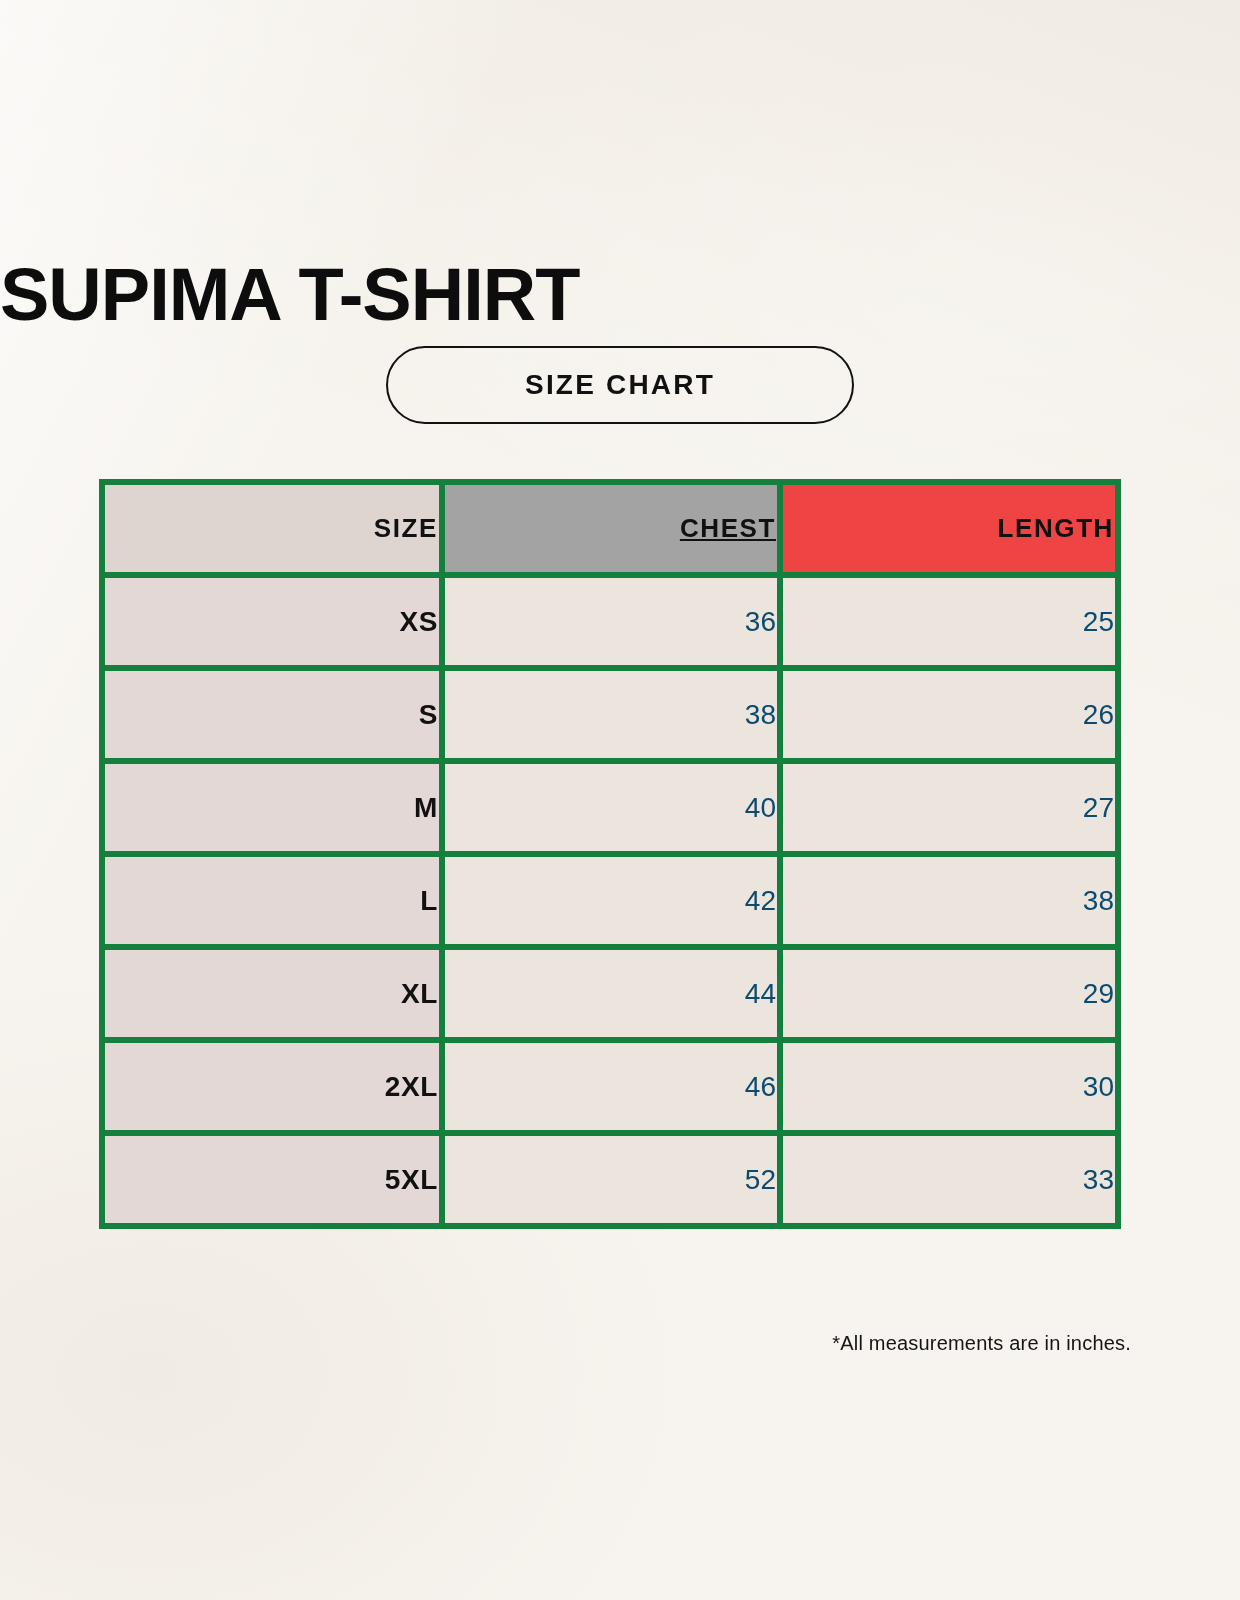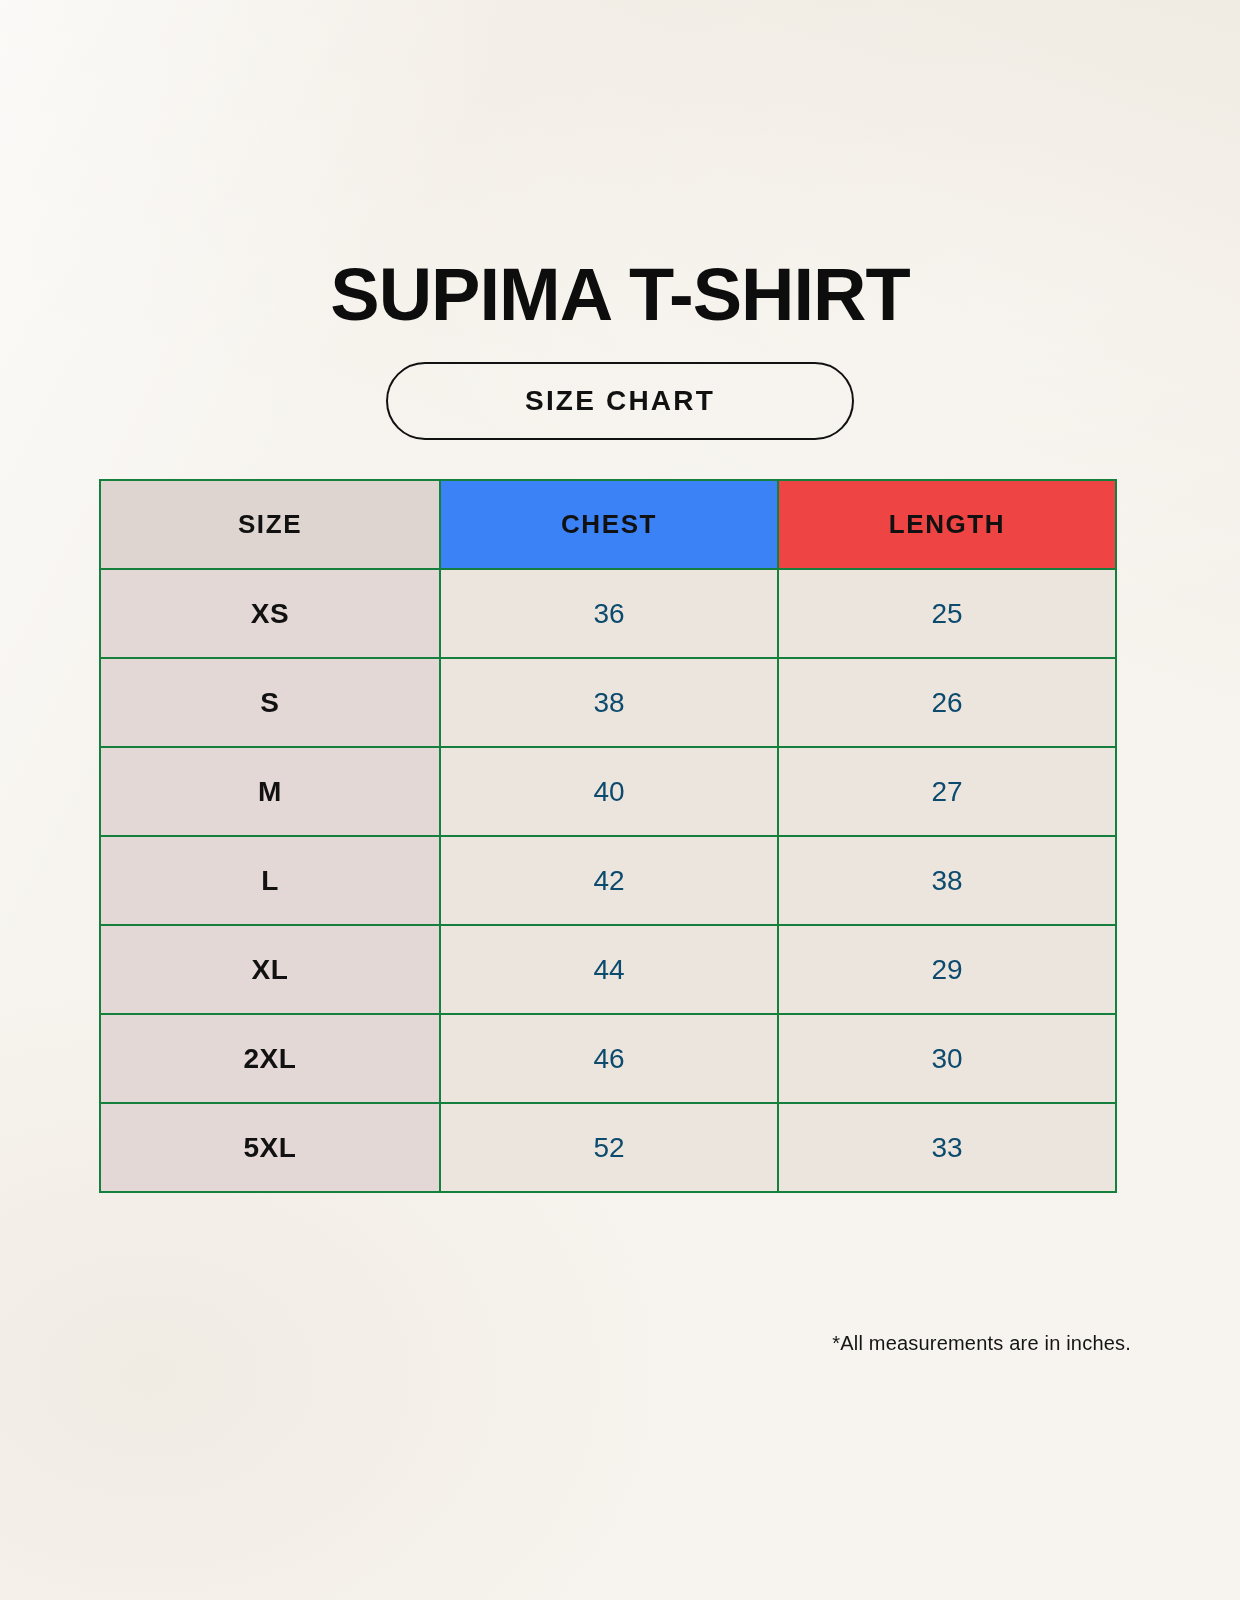--- a/index.html
+++ b/index.html
@@ -30,30 +30,29 @@
     position: relative;
     width: 1240px;
     height: 1600px;
     box-sizing: border-box;
   }
   .title {
     position: absolute;
     top: 208px;
     left: 0;
     width: 1240px;
-    text-align: center;
     font-size: 74px;
     font-weight: 700;
     letter-spacing: -1px;
     line-height: 1;
     color: #0d0d0d;
   }
   .badge {
     position: absolute;
-    top: 362px;
+    top: 346px;
     left: 50%;
     transform: translateX(-50%);
     width: 464px;
     height: 74px;
     border: 2.5px solid #111111;
     border-radius: 40px;
     display: flex;
     align-items: center;
     justify-content: center;
     font-size: 28px;
@@ -67,36 +66,36 @@
     left: 99px;
     width: 1016px;
   }
   table.size-chart {
     border-collapse: collapse;
     width: 1016px;
     table-layout: fixed;
   }
   table.size-chart th,
   table.size-chart td {
-    border: 2px solid #15803d;
+    border: 6px solid #15803d;
     height: 85px;
-    text-align: center;
+    text-align: right;
     vertical-align: middle;
   }
   col.c-size { width: 340px; }
   col.c-chest { width: 338px; }
   col.c-length { width: 338px; }
 
   thead th {
     font-size: 26px;
     font-weight: 700;
     letter-spacing: 1.6px;
   }
   thead th.h-size { background: #ded4d0; }
-  thead th.h-chest { background: #3b82f6; }
+  thead th.h-chest { background: #a3a3a3; text-decoration: underline; }
   thead th.h-length { background: #ef4444; }
 
   tbody td.cell-size {
     background: #e3d8d6;
     font-size: 28px;
     font-weight: 700;
     letter-spacing: 0.6px;
     margin-left: 8px;
   }
   tbody td.cell-val {

